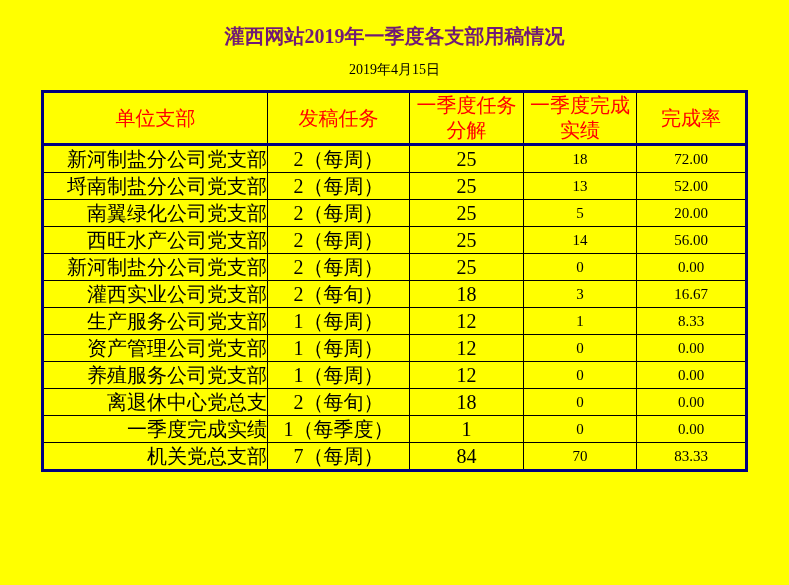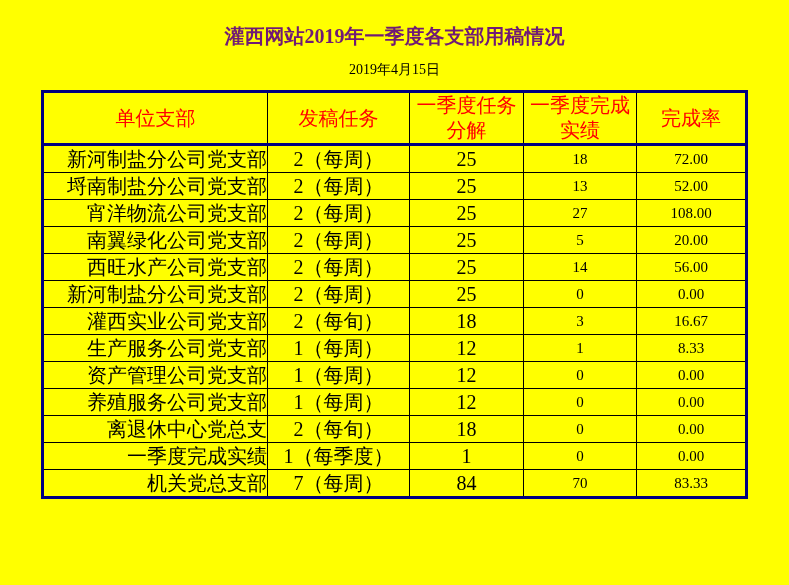--- a/index.html
+++ b/index.html
@@ -104,27 +104,20 @@
         <td class="c4">72.00</td>
       </tr>
       <tr>
         <td class="c0">埒南制盐分公司党支部</td>
         <td class="c1">2（每周）</td>
         <td class="c2">25</td>
         <td class="c3">13</td>
         <td class="c4">52.00</td>
       </tr>
       <tr>
-        <td class="c0">宵洋物流公司党支部</td>
-        <td class="c1">2（每周）</td>
-        <td class="c2">25</td>
-        <td class="c3">27</td>
-        <td class="c4">108.00</td>
-      </tr>
-      <tr>
         <td class="c0">南翼绿化公司党支部</td>
         <td class="c1">2（每周）</td>
         <td class="c2">25</td>
         <td class="c3">5</td>
         <td class="c4">20.00</td>
       </tr>
       <tr>
         <td class="c0">西旺水产公司党支部</td>
         <td class="c1">2（每周）</td>
         <td class="c2">25</td>

